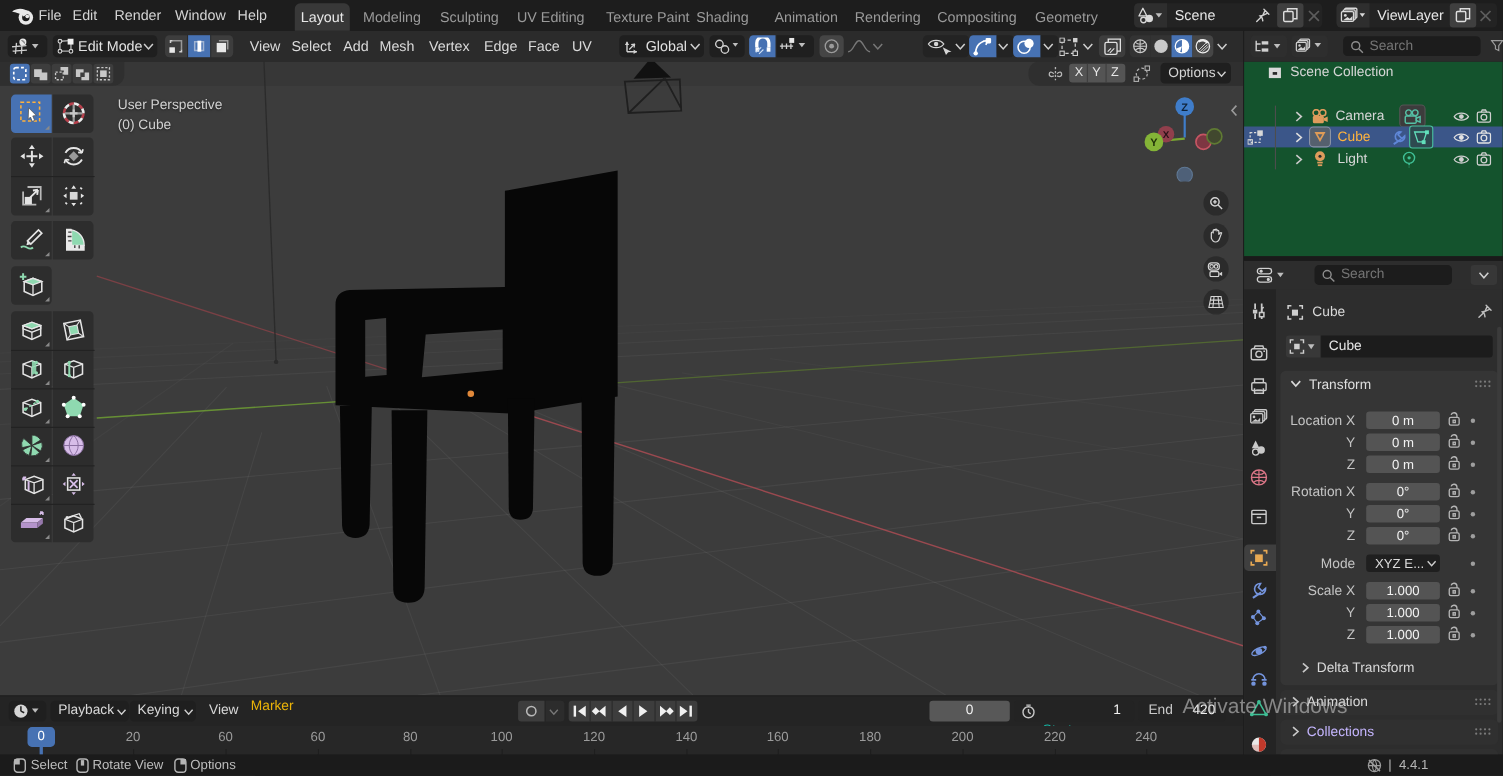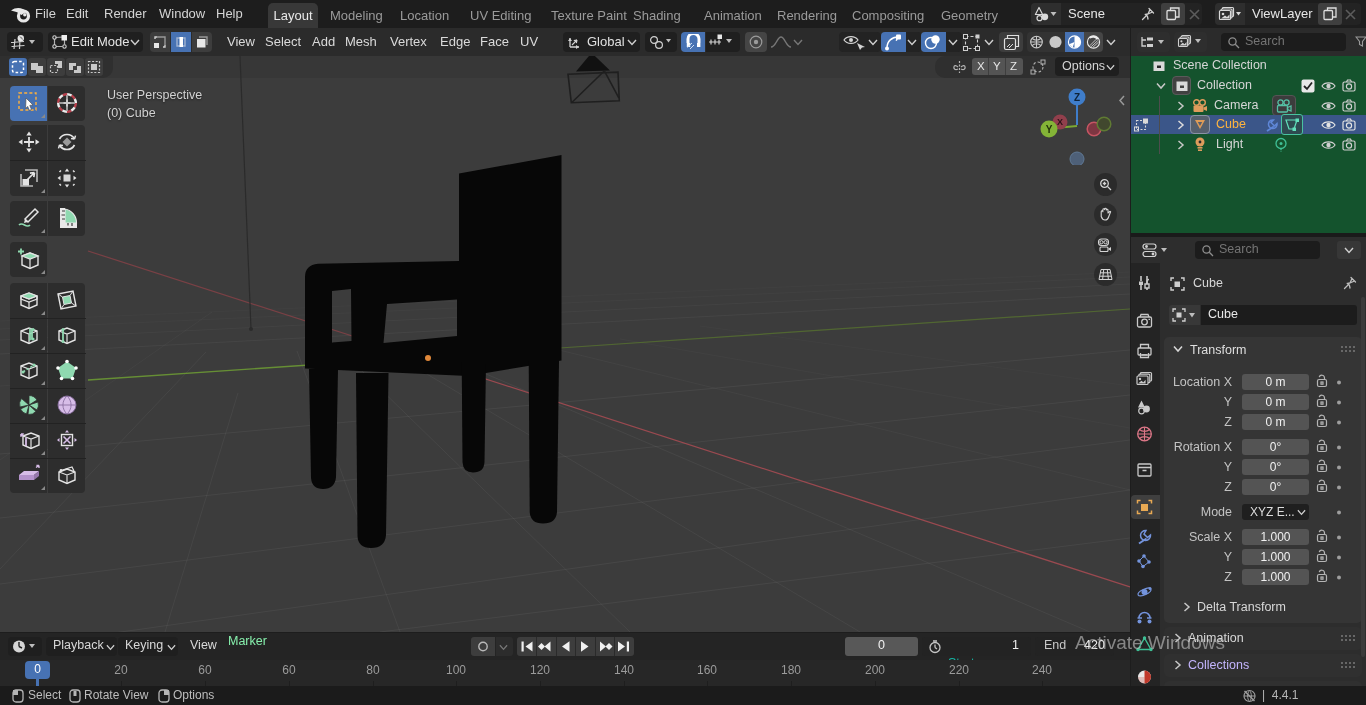--- a/index.html
+++ b/index.html
@@ -50,21 +50,21 @@
     <circle cx="14.8" cy="10.8" r="1.7" fill="#e8e8e8"></circle>
     <path d="M1,6.5 C6,2.5 13,3.5 16.5,7.5 L11.5,11 C8.5,8 4.5,7.5 1,6.5 Z" fill="#e8e8e8"></path>
   </svg>
   <div class="menu" style="left:35px">File</div>
   <div class="menu" style="left:66px">Edit</div>
   <div class="menu" style="left:104px">Render</div>
   <div class="menu" style="left:159px">Window</div>
   <div class="menu" style="left:216px">Help</div>
   <div class="tab" style="left:268px;width:50px;text-align:center;background:#383838;color:#e8e8e8;border-radius:5px 5px 0 0">Layout</div>
   <div class="tab" style="left:330px">Modeling</div>
-  <div class="tab" style="left:400px">Location</div>
+  <div class="tab" style="left:400px">Sculpting</div>
   <div class="tab" style="left:470px">UV Editing</div>
   <div class="tab" style="left:551px">Texture Paint</div>
   <div class="tab" style="left:633px">Shading</div>
   <div class="tab" style="left:704px">Animation</div>
   <div class="tab" style="left:777px">Rendering</div>
   <div class="tab" style="left:852px">Compositing</div>
   <div class="tab" style="left:941px;width:86px;overflow:hidden">Geometry Node</div>
 
   <div class="abs" style="left:1031px;top:3px;width:171px;height:22px;background:#232323;border-radius:4px"></div>
   <div class="abs" style="left:1031px;top:3px;width:30px;height:22px;background:#2e2e2e;border-radius:4px 0 0 4px"></div>
@@ -607,44 +607,20 @@
 <div id="outliner">
 
   <div class="orow" style="top:0">
     <svg class="abs" style="left:21px;top:3px" width="14" height="14" viewBox="0 0 14 14">
       <rect x="1.5" y="2.5" width="11" height="9.5" fill="#d9d9d9"></rect>
       <rect x="5" y="6.5" width="4" height="2.5" fill="#282828"></rect>
     </svg>
     <div class="t" style="left:42px;top:2px">Scene Collection</div>
   </div>
 
-  <div class="orow" style="top:20px">
-    <svg class="abs" style="left:25px;top:6px" width="10" height="8" viewBox="0 0 10 8">
-          <path d="M1,1.5 L5,6 L9,1.5" stroke="#c8c8c8" stroke-width="1.5" fill="none"></path>
-        </svg>
-    <div class="abs" style="left:41px;top:0;width:19px;height:19px;background:#414141;border-radius:4px;border:1px solid #5a5a5a"></div>
-    <svg class="abs" style="left:44px;top:3px" width="14" height="14" viewBox="0 0 14 14">
-      <rect x="1.5" y="2.5" width="11" height="9.5" fill="#d9d9d9"></rect>
-      <rect x="5" y="6.5" width="4" height="2.5" fill="#414141"></rect>
-    </svg>
-    <div class="t" style="left:66px;top:2px">Collection</div>
-    <svg class="abs" style="left:170px;top:3px" width="14" height="14" viewBox="0 0 14 14">
-      <rect x="0.5" y="0.5" width="13" height="13" rx="2" fill="#e8e8e8"></rect>
-      <path d="M3,7 L6,10 L11,3.5" stroke="#222" stroke-width="1.8" fill="none"></path>
-    </svg>
-    <svg class="abs" style="left:190px;top:4px" width="15" height="12" viewBox="0 0 15 12">
-      <path d="M1,6 C3.5,1.8 11.5,1.8 14,6 C11.5,10.2 3.5,10.2 1,6 Z" fill="none" stroke="#cfcfcf" stroke-width="1.2"></path>
-      <circle cx="7.5" cy="6" r="2.2" fill="#cfcfcf"></circle>
-    </svg>
-    <svg class="abs" style="left:211px;top:3px" width="14" height="13" viewBox="0 0 14 13">
-      <rect x="1" y="3" width="12" height="9" rx="1.5" fill="none" stroke="#cfcfcf" stroke-width="1.2"></rect>
-      <path d="M4.5,3 L5.5,1 L8.5,1 L9.5,3" fill="none" stroke="#cfcfcf" stroke-width="1.2"></path>
-      <circle cx="7" cy="7.5" r="2.6" fill="none" stroke="#cfcfcf" stroke-width="1.2"></circle>
-    </svg>
-  </div>
 
   <div class="orow" style="top:40px">
     <svg class="abs" style="left:46px;top:5px" width="8" height="10" viewBox="0 0 8 10">
           <path d="M1.5,1 L6,5 L1.5,9" stroke="#c8c8c8" stroke-width="1.5" fill="none"></path>
         </svg>
     <svg class="abs" style="left:61px;top:3px" width="16" height="14" viewBox="0 0 16 14">
       <circle cx="4.5" cy="3.5" r="2.8" fill="none" stroke="#de9c5c" stroke-width="1.4"></circle>
       <circle cx="10.5" cy="3.5" r="2.8" fill="none" stroke="#de9c5c" stroke-width="1.4"></circle>
       <rect x="1.5" y="6.5" width="10" height="6.5" rx="1" fill="#de9c5c"></rect>
       <path d="M11.5,8.5 L15,7 L15,12 L11.5,10.5 Z" fill="#de9c5c"></path>
@@ -978,21 +954,21 @@
   <div class="t" style="left:53px;top:5px;color:#d8d8d8;font-size:12.5px">Playback</div>
   <svg class="abs" style="left:106px;top:11px" width="9" height="7" viewBox="0 0 10 7">
         <path d="M1,1 L5,5.5 L9,1" stroke="#cfcfcf" stroke-width="1.4" fill="none"></path>
       </svg>
   <div class="hbtn" style="left:118px;top:4px;width:60px;height:19px;background:#1f1f1f"></div>
   <div class="t" style="left:125px;top:5px;color:#d8d8d8;font-size:12.5px">Keying</div>
   <svg class="abs" style="left:167px;top:11px" width="9" height="7" viewBox="0 0 10 7">
         <path d="M1,1 L5,5.5 L9,1" stroke="#cfcfcf" stroke-width="1.4" fill="none"></path>
       </svg>
   <div class="t" style="left:190px;top:5px;color:#d8d8d8;font-size:12.5px">View</div>
-  <div class="t" style="left:228px;top:1px;color:#86efac;font-size:12.5px">Marker</div>
+  <div class="t" style="left:228px;top:1px;color:#eab308;font-size:12.5px">Marker</div>
 
   <div class="abs" style="left:471px;top:4px;width:24px;height:19px;background:#3d3d3d;border-radius:3px 0 0 3px"></div>
   <svg class="abs" style="left:477px;top:8px" width="12" height="12" viewBox="0 0 12 12">
         <circle cx="6" cy="5.5" r="4.2" fill="none" stroke="#b8b8b8" stroke-width="1.4"></circle>
       </svg>
   <div class="abs" style="left:496px;top:4px;width:17px;height:19px;background:#2c2c2c;border-radius:0 3px 3px 0"></div>
   <svg class="abs" style="left:499px;top:11px" width="9" height="7" viewBox="0 0 10 7">
         <path d="M1,1 L5,5.5 L9,1" stroke="#777" stroke-width="1.4" fill="none"></path>
       </svg>
 

